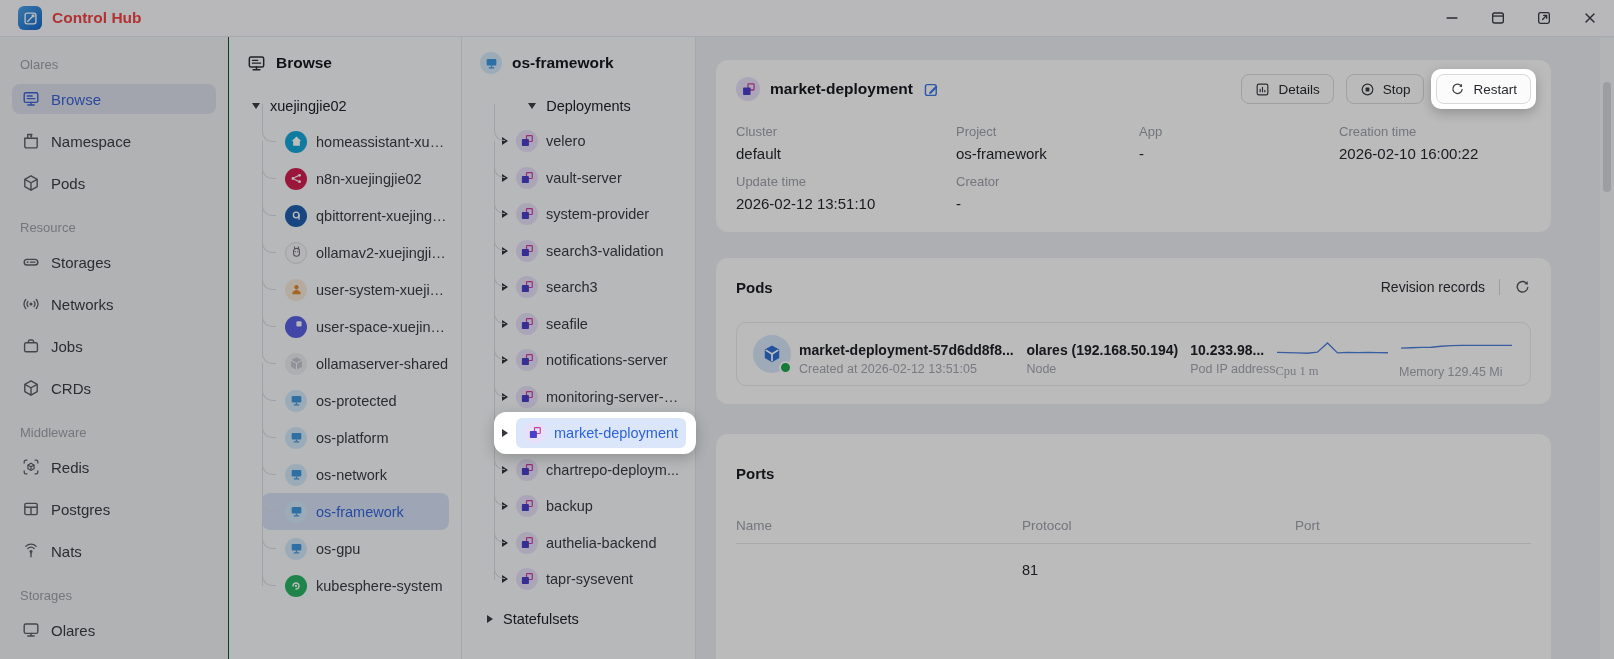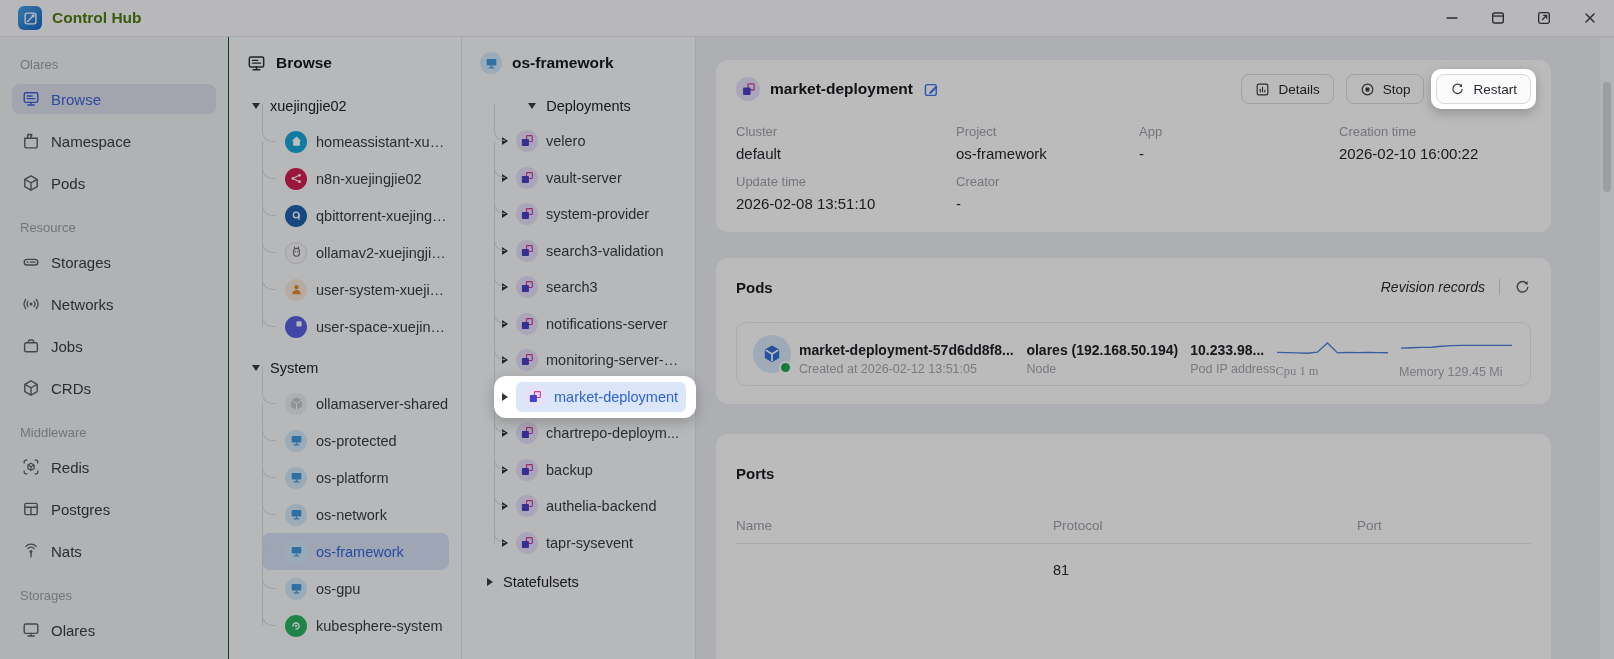--- a/index.html
+++ b/index.html
@@ -2,21 +2,21 @@
 <html><head>
 <meta charset="utf-8">
 <style>
   * { margin:0; padding:0; box-sizing:border-box; }
   html,body { width:1614px; height:659px; overflow:hidden; }
   body { font-family:"Liberation Sans","DejaVu Sans",sans-serif; background:#eaecf0; position:relative; color:#2a2d33; }
 
   
   .titlebar { height:37px; background:#f8f9fb; border-bottom:1px solid #e3e5e9; display:flex; align-items:center; padding:0 16px 0 18px; }
   .app-icon { width:24px; height:24px; border-radius:6px; background:linear-gradient(135deg,#4da3e8,#1667c9); display:flex; align-items:center; justify-content:center; color:#fff; }
-  .app-title { margin-left:10px; font-size:15.5px; font-weight:700; color:#4d7c0f;text-align:right; }
+  .app-title { margin-left:10px; font-size:15.5px; font-weight:700; color:#ef4444;text-align:right; }
   .win-controls { margin-left:auto; display:flex; align-items:center; gap:30px; color:#3a3d42; }
   .win-btn { width:16px; height:16px; display:flex; align-items:center; justify-content:center; cursor:pointer; }
 
   
   .layout { display:flex; height:622px; }
 
   
   .sidebar { width:229px; background:#eef0f3; border-right:1px solid #14532d; padding:12px 12px 0; flex:none; }
   .side-label { font-size:13px; color:#9da0a8; margin:8px 8px 12px; }
   .side-label + .side-label, .side-item + .side-label { margin-top:22px; }
@@ -76,36 +76,36 @@
   .spot-btn { position:relative; z-index:101; display:inline-flex; background:#fff; border-radius:10px; padding:5px; margin:-5px; box-shadow:0 4px 12px rgba(0,0,0,.22); }
 
   .info-grid { display:grid; grid-template-columns:220px 183px 200px 1fr; row-gap:12px; margin-top:20px; }
   .f-label { font-size:13px; color:#9da0a8; margin-bottom:6px; }
   .f-value { font-size:15px; color:#25272c; }
 
   .card2 { padding:18px 20px; margin-bottom:30px; }
   .card-head { display:flex; align-items:center; height:22px; }
   .card-title { font-size:15px; font-weight:700; color:#1b1d22; }
   .head-right { margin-left:auto; display:flex; align-items:center; gap:14px; }
-  .rev-link { font-size:14px; color:#2b2d32; cursor:pointer;font-style:italic; }
+  .rev-link { font-size:14px; color:#2b2d32; cursor:pointer; }
   .vdiv { width:1px; height:16px; background:#d3d5d9; }
   .refresh-ic { width:17px; height:17px; color:#55585e; cursor:pointer; }
 
   .pod-box { margin-top:24px; border:1px solid #e8e9ec; border-radius:10px; height:64px; display:flex; align-items:center; padding:0 16px; }
   .pod-ic-wrap { position:relative; width:38px; height:38px; margin-right:8px; flex:none; }
   .pod-circle { width:38px; height:38px; border-radius:50%; background:#d7e6f8; display:flex; align-items:center; justify-content:center; }
   .pod-dot { position:absolute; right:-1px; bottom:-1px; width:13px; height:13px; border-radius:50%; background:#1ea54c; border:2px solid #fcfcfd; }
   .pod-col { display:flex; flex-direction:column; justify-content:center;margin-top:9px; }
   .pc-name { width:243px; } .pc-node { width:175px; } .pc-ip { width:87px; } .pc-cpu { width:132px;font-family:Liberation Serif, serif; } .pc-mem { flex:1; }
   .pod-main { font-size:14px; font-weight:700; color:#202227; white-space:nowrap; overflow:hidden; text-overflow:ellipsis; }
   .pod-sub { font-size:12.5px; color:#a3a6ad; margin-top:4px; white-space:nowrap; }
   .spark { width:115px; height:22px; display:block; }
 
   .card3 { padding:28px 20px 20px; height:300px; }
-  .ports-grid { display:grid; grid-template-columns:286px 273px 1fr; margin-top:34px;gap:31px; }
+  .ports-grid { display:grid; grid-template-columns:286px 273px 1fr; margin-top:34px; }
   .th { font-size:13.5px; color:#9da0a8; padding-bottom:10px; }
   .ports-divider { height:1px; background:#e4e5e8; }
   .td { font-size:14.5px; color:#26282d; height:52px; display:flex; align-items:center; }
 
   
   .scroll-track { position:absolute; right:0; top:38px; bottom:0; width:14px; background:#f2f3f5; }
   .scroll-thumb { position:absolute; right:3px; top:44px; width:8px; height:110px; border-radius:4px; background:#d4d6da; }
   .dim-overlay { position:absolute; inset:0; background:rgba(0,0,0,0.26); z-index:100; pointer-events:none; }
 
   svg { display:block; }
@@ -429,24 +429,20 @@
       <div class="tree-row">
         <span class="app-circle c-uspace">
             <svg width="18" height="18">
               <use href="#i-quarter"></use>
             </svg>
           </span>
         <span class="tree-label">user-space-xuejingji...</span>
       </div>
     </div>
 
-    <div class="group-row" style="margin-top:6px;">
-      <span class="caret-down"></span>
-      <span class="tree-label">System</span>
-    </div>
     <div class="tree-children">
       <div class="tree-row">
         <span class="app-circle c-oss">
             <svg width="17" height="17" viewBox="0 0 20 20">
               <use href="#i-cube3d"></use>
             </svg>
           </span>
         <span class="tree-label">ollamaserver-shared</span>
       </div>
       <div class="tree-row">
@@ -552,20 +548,29 @@
         <span class="tree-label">search3-validation</span>
       </div>
       <div class="tree-row">
         <span class="caret-right"></span>
         <span class="app-circle c-deploy">
             <svg width="16" height="16" viewBox="0 0 20 20">
               <use href="#i-deploy-cube"></use>
             </svg>
           </span>
         <span class="tree-label">search3</span>
+      </div>
+      <div class="tree-row">
+        <span class="caret-right"></span>
+        <span class="app-circle c-deploy">
+            <svg width="16" height="16" viewBox="0 0 20 20">
+              <use href="#i-deploy-cube"></use>
+            </svg>
+          </span>
+        <span class="tree-label">seafile</span>
       </div>
       <div class="tree-row">
         <span class="caret-right"></span>
         <span class="app-circle c-deploy">
             <svg width="16" height="16" viewBox="0 0 20 20">
               <use href="#i-deploy-cube"></use>
             </svg>
           </span>
         <span class="tree-label">notifications-server</span>
       </div>
@@ -691,21 +696,21 @@
         <div>
           <div class="f-label">App</div>
           <div class="f-value">-</div>
         </div>
         <div>
           <div class="f-label">Creation time</div>
           <div class="f-value">2026-02-10 16:00:22</div>
         </div>
         <div>
           <div class="f-label">Update time</div>
-          <div class="f-value">2026-02-08 13:51:10</div>
+          <div class="f-value">2026-02-12 13:51:10</div>
         </div>
         <div>
           <div class="f-label">Creator</div>
           <div class="f-value">-</div>
         </div>
       </div>
     </div>
 
     <div class="card card2">
       <div class="card-head">

